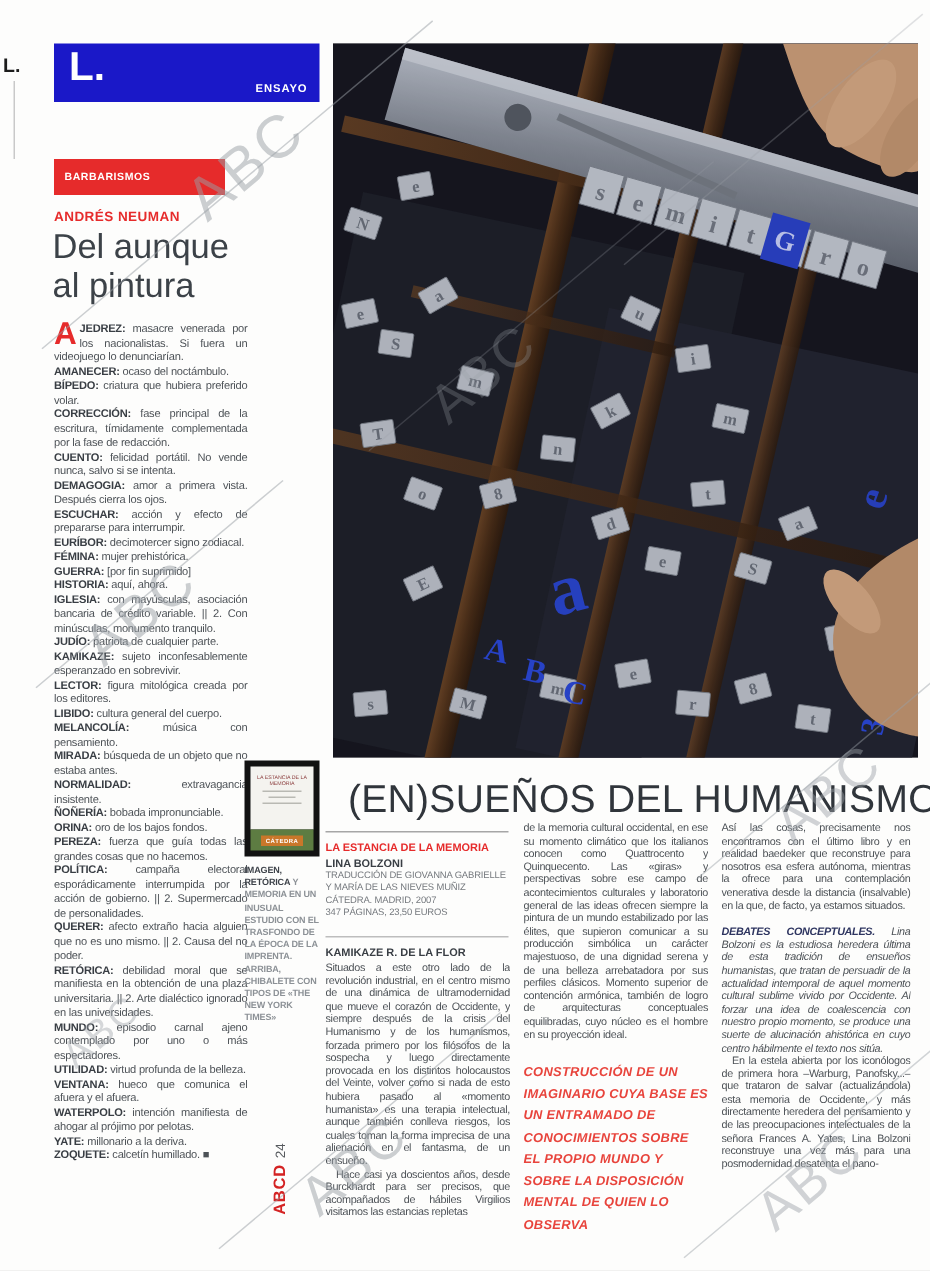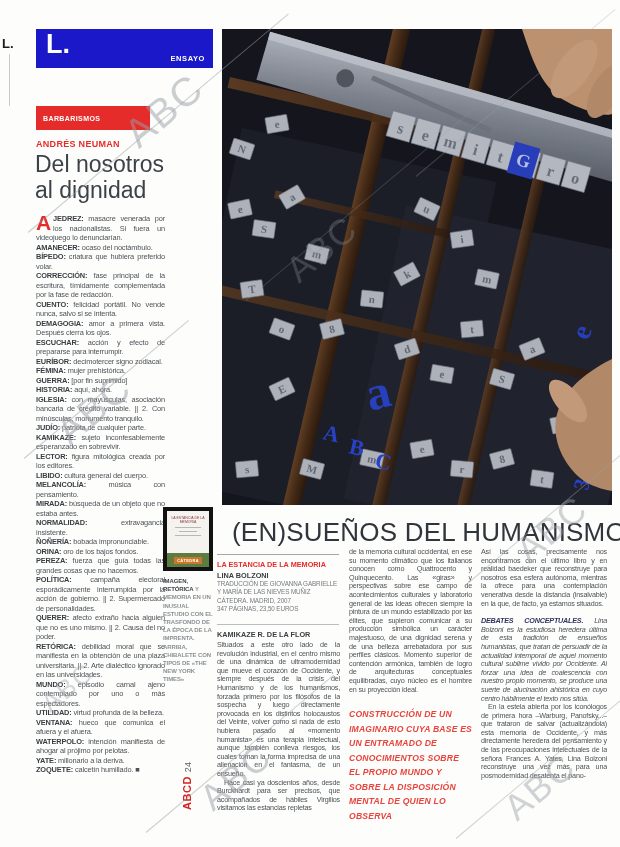--- a/index.html
+++ b/index.html
@@ -272,22 +272,22 @@
         <path d="M390,330 C360,345 338,365 334,390 C330,415 345,440 362,452 C375,460 390,462 390,462 Z" fill="#c99a72"></path>
         <ellipse cx="346" cy="372" rx="12" ry="26" transform="rotate(-40 346 372)" fill="#dcae86"></ellipse>
       </g>
       <rect width="390" height="476" fill="#101322" opacity="0.12"></rect>
     </svg>
   </div>
 
   <div class="kicker">BARBARISMOS</div>
   <div class="col-author">ANDRÉS NEUMAN</div>
   <div class="col-title">
-    <span>Del nosotros</span><br>
-    <span>al dignidad</span>
+    <span>Del aunque</span><br>
+    <span>al pintura</span>
   </div>
   <div class="glossary">
       <div><span class="dropcap">A</span><b class="g-term">JEDREZ:</b> masacre venerada por los nacionalistas. Si fuera un videojuego lo denunciarían.</div>
       <div><b class="g-term">AMANECER:</b> ocaso del noctámbulo.</div>
       <div><b class="g-term">BÍPEDO:</b> criatura que hubiera preferido volar.</div>
       <div><b class="g-term">CORRECCIÓN:</b> fase principal de la escritura, tímidamente complementada por la fase de redacción.</div>
       <div><b class="g-term">CUENTO:</b> felicidad portátil. No vende nunca, salvo si se intenta.</div>
       <div><b class="g-term">DEMAGOGIA:</b> amor a primera vista. Después cierra los ojos.</div>
       <div><b class="g-term">ESCUCHAR:</b> acción y efecto de prepararse para interrumpir.</div>
       <div><b class="g-term">EURÍBOR:</b> decimotercer signo zodiacal.</div>

